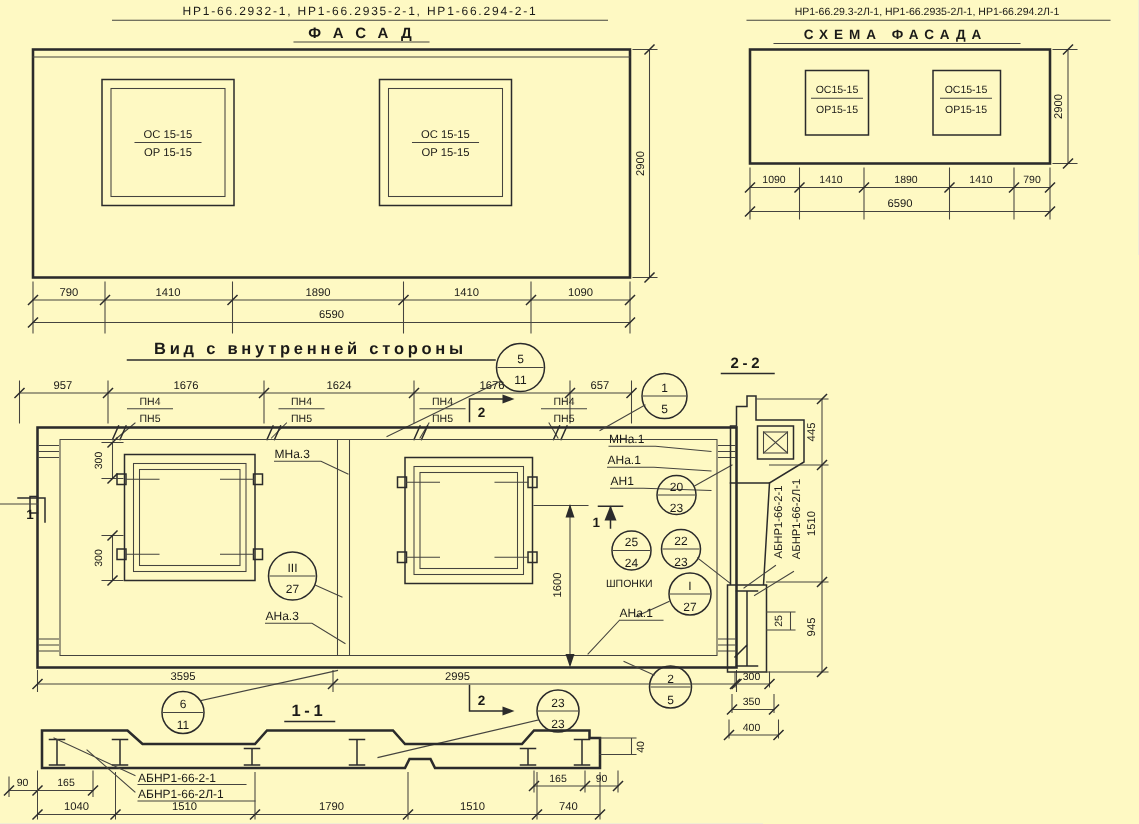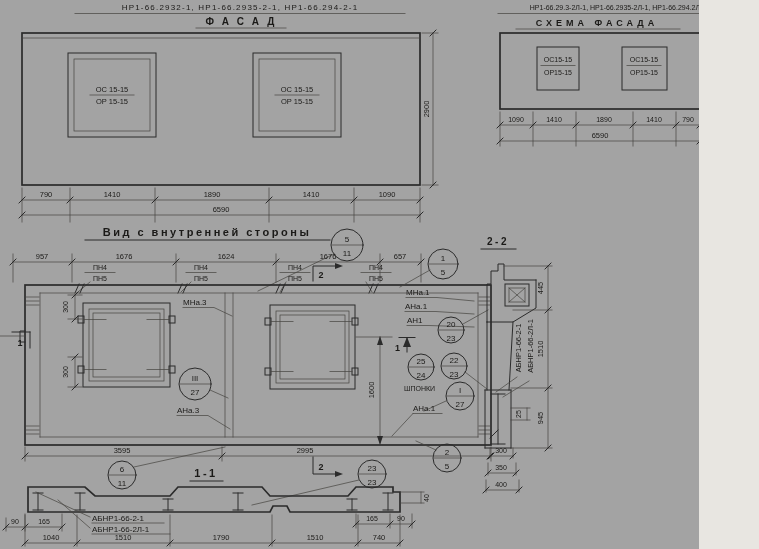--- a/index.html
+++ b/index.html
@@ -1,16 +1,16 @@
 <!DOCTYPE html>
 <html><head>
 <meta charset="utf-8">
 <style>
   html,body{margin:0;padding:0;background:#e8e6e1;}
-  .page{width:699px;height:549px;background:#a3a3a3;position:relative;overflow:hidden;}
+  .page{width:759px;height:549px;background:#fef9c3;position:relative;overflow:hidden;}
   svg{display:block;}
   .ln{stroke:#2b2b2b;stroke-width:1;fill:none;stroke-linecap:square;}
   .thk{stroke-width:1.7;}
   .thin{stroke-width:0.7;stroke:#45443f;}
   .fillk{fill:#2b2b2b;stroke:none;}
   text{font-family:"Liberation Sans",sans-serif;fill:#1b1a18;}
   .t7{font-size:7px;}
   .t75{font-size:7.5px;}
   .t8{font-size:8px;}
   .t9{font-size:9px;}

